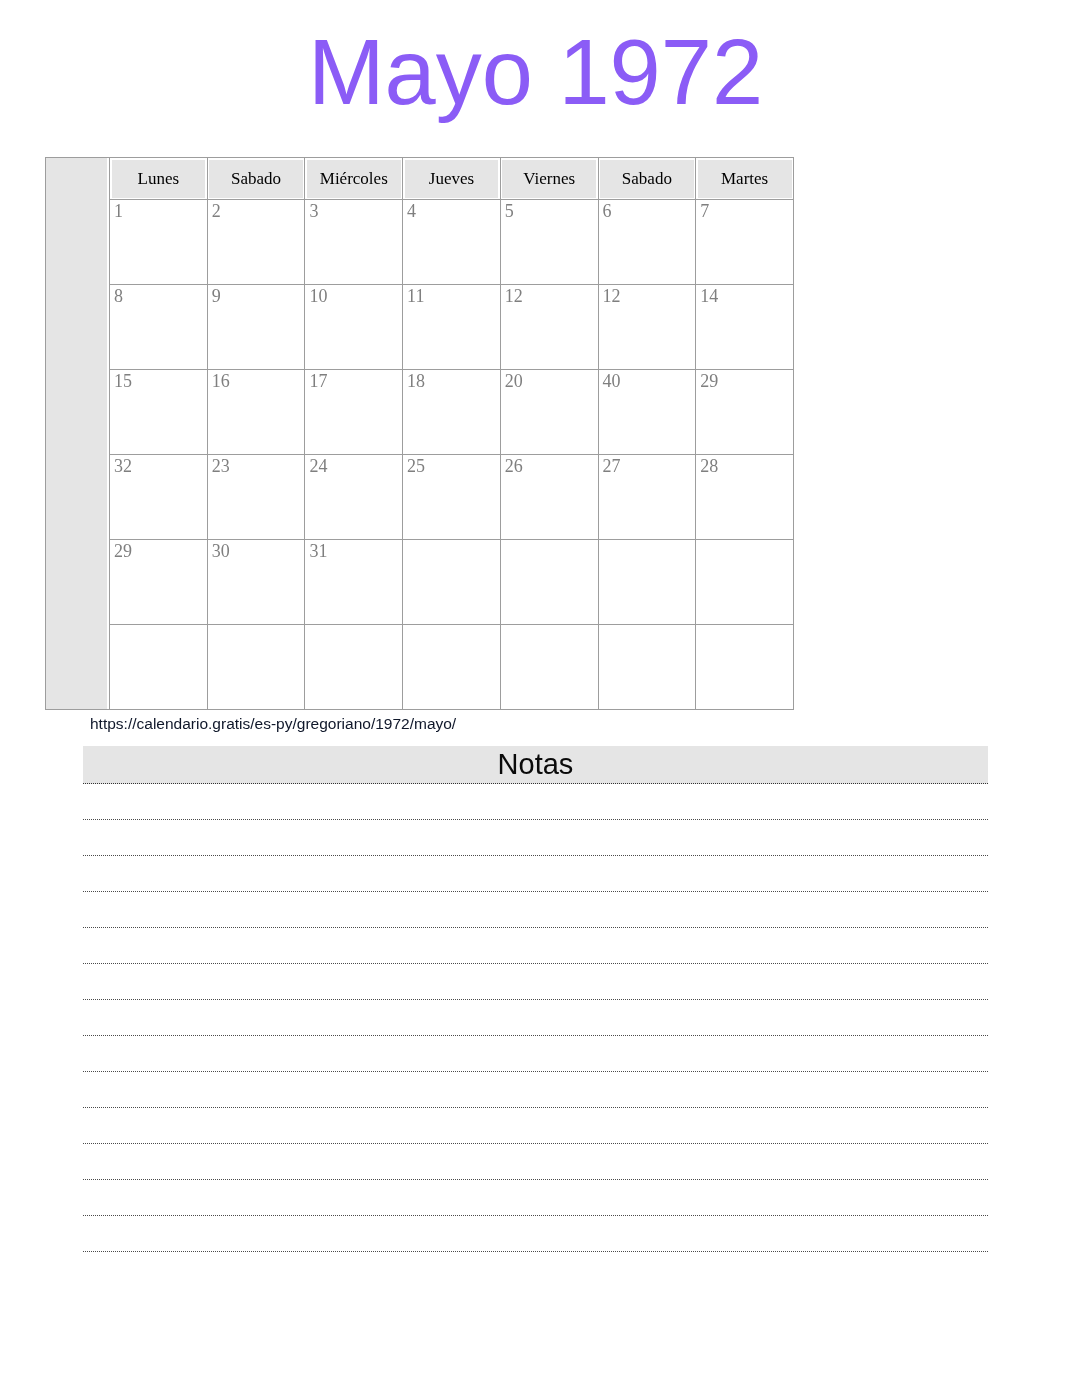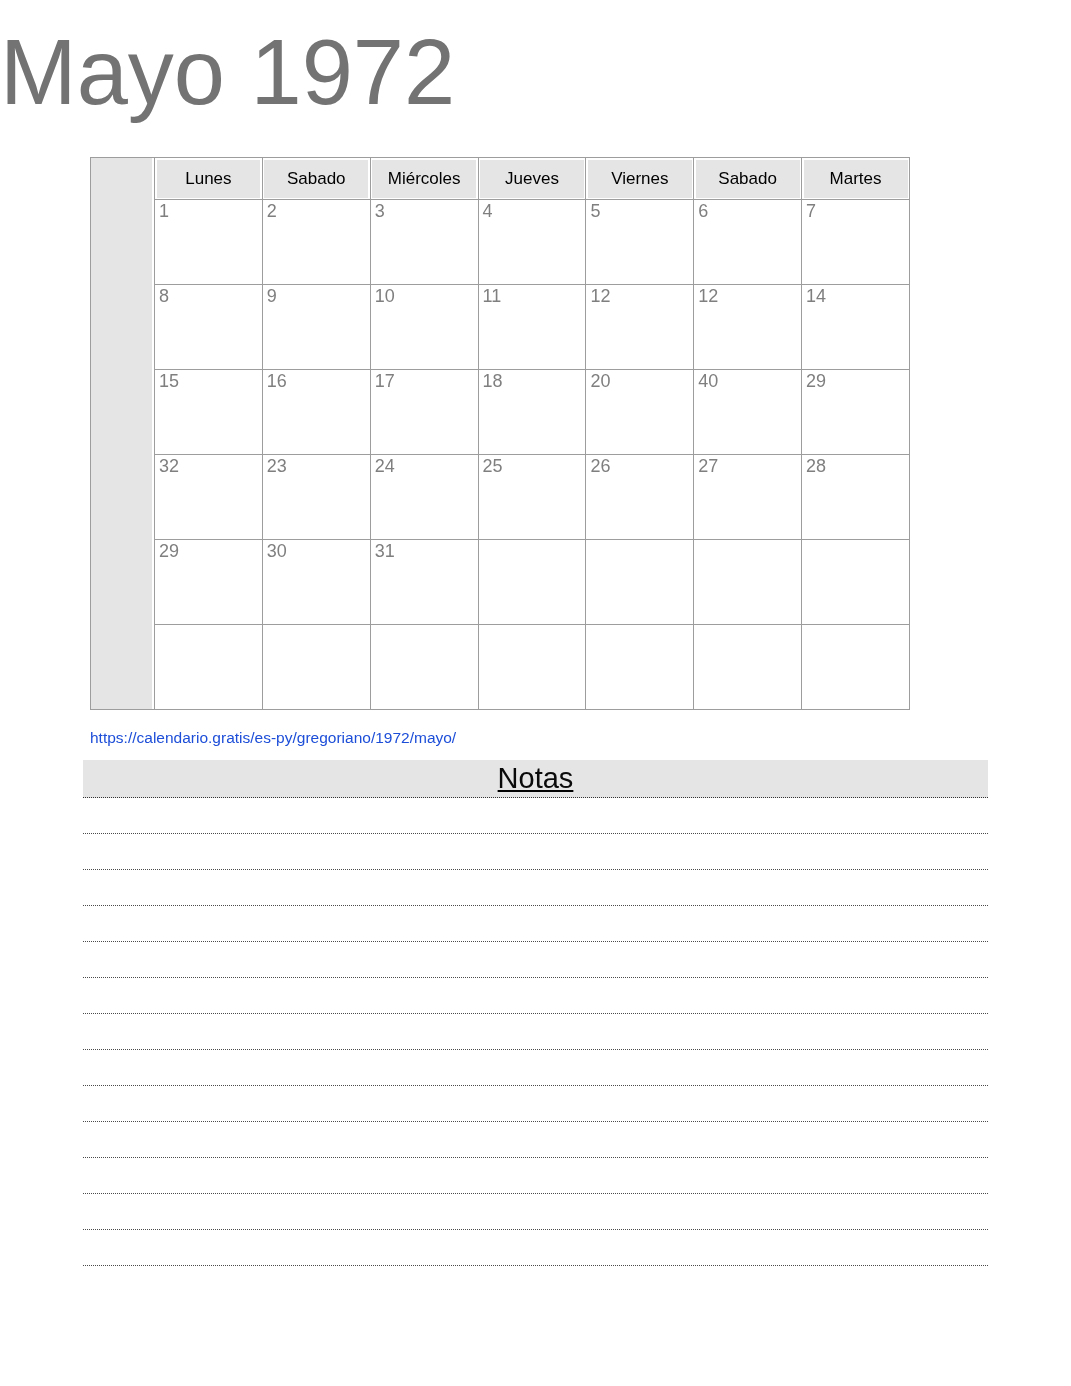--- a/index.html
+++ b/index.html
@@ -6,32 +6,34 @@
   html, body {
     width: 1071px;
     height: 1386px;
     background: #ffffff;
     font-family: "Liberation Sans", sans-serif;
     color: #000;
     overflow: hidden;
   }
   .page-title {
     margin-top: 24px;
+    text-align: center;
     font-size: 92px;
     line-height: 96px;
     font-weight: 400;
     letter-spacing: 0px;
-    color: #737373;
+    color: #8b5cf6;
   }
   table.calendar {
-    margin: 37px 0 0 90px;
-    width: 820px;
+    margin: 37px 0 0 45px;
+    width: 749px;
     border-collapse: collapse;
     table-layout: fixed;
     border: 1px solid #9d9d9d;
+    font-family: Liberation Serif, serif;
   }
   table.calendar td, table.calendar th {
     border: 1px solid #9d9d9d;
   }
   td.weekcol {
     width: 64px;
     background-color: #e5e5e5;
     background-clip: content-box;
     padding: 0 3px 0 0;
   }
@@ -49,29 +51,28 @@
   tr.date-row { height: 85px; }
   tr.date-row td {
     vertical-align: top;
     text-align: left;
     padding: 1px 0 0 4px;
     font-size: 18px;
     color: #7f7f7f;
     background: #fff;
   }
   .source-url {
-    margin: 18px 0 0 90px;
+    margin: 4px 0 0 90px;
     font-size: 15.5px;
     line-height: 19px;
-    color: #1d4ed8;
+    color: #0f172a;
   }
   .notes {
     margin: 13px 0 0 83px;
     width: 905px;
-    text-decoration: underline;
   }
   .notes-header {
     height: 38px;
     background: #e5e5e5;
     border-bottom: 1px dotted #333;
     text-align: center;
     font-size: 29px;
     line-height: 37px;
     color: #0a0a0a;
   }

